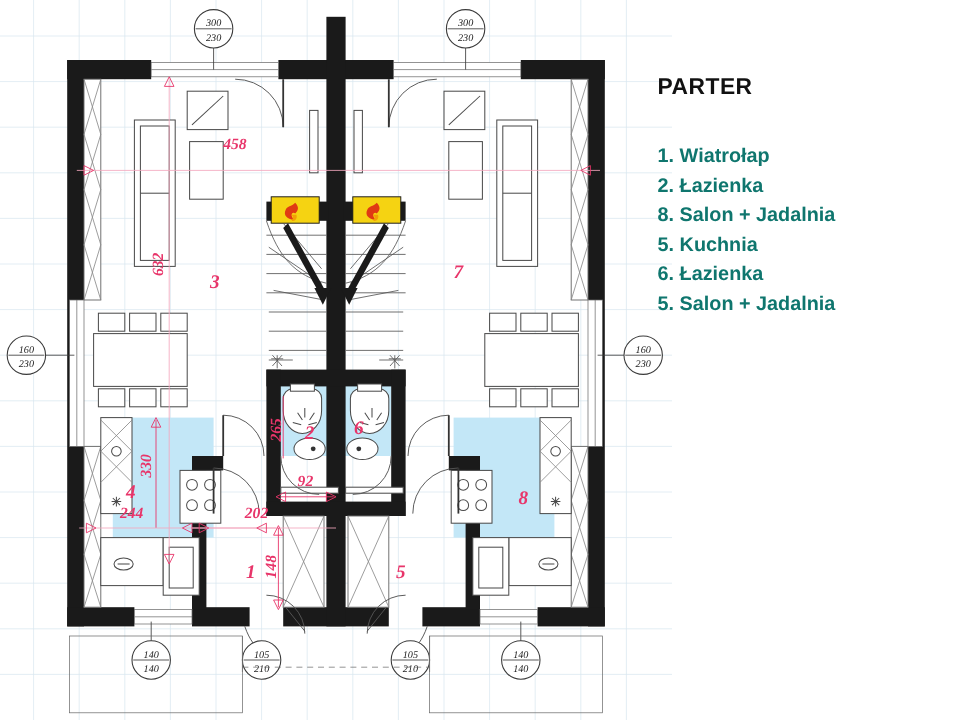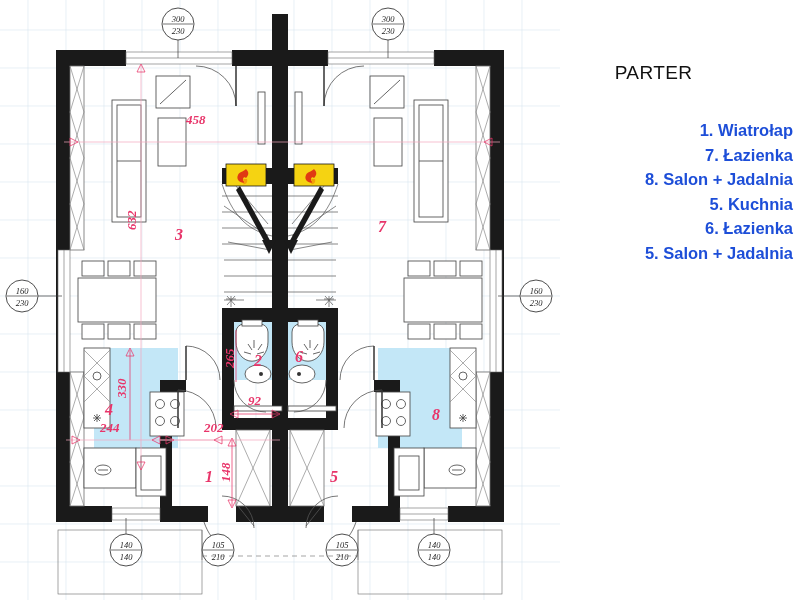--- a/index.html
+++ b/index.html
@@ -8,27 +8,27 @@
     width:800px;height:600px;overflow:hidden;
     background:#ffffff;
     font-family:"Liberation Sans", sans-serif;
     position:relative;
   }
   #page{position:absolute;inset:0;}
 
   
   #legend{position:absolute;left:548px;top:62px;width:245px;}
   #legend-title{
-    font-size:19px;font-weight:normal;color:#111;text-align:center;
+    font-size:19px;font-weight:bold;color:#111;
     letter-spacing:.4px;margin:0 0 34px 0;padding-right:34px;
   }
   .legend-list{list-style:none;margin:0;padding:0;}
   .legend-item{
-    font-size:16.5px;font-weight:bold;color:#1d4ed8;
-    line-height:1.49;white-space:nowrap;text-align:right;
+    font-size:16.5px;font-weight:bold;color:#0f766e;
+    line-height:1.49;white-space:nowrap;
   }
 
   
   #plan{position:absolute;left:0;top:0;width:560px;height:600px;}
   #plan svg{display:block;}
 
   
   .gridline{stroke:#d8e6f0;stroke-width:.6;}
   
   .wall{fill:#1a1a1a;}
@@ -510,21 +510,21 @@
       </g>
     </g>
 
   </svg>
   </div>
 
   <div id="legend">
     <div id="legend-title">PARTER</div>
     <ul class="legend-list">
       <li class="legend-item">1. Wiatrołap</li>
-      <li class="legend-item">7. Łazienka</li>
+      <li class="legend-item">2. Łazienka</li>
       <li class="legend-item">8. Salon + Jadalnia</li>
       <li class="legend-item">5. Kuchnia</li>
       <li class="legend-item">6. Łazienka</li>
       <li class="legend-item">5. Salon + Jadalnia</li>
     </ul>
   </div>
 
 </div>
 
 </body></html>

